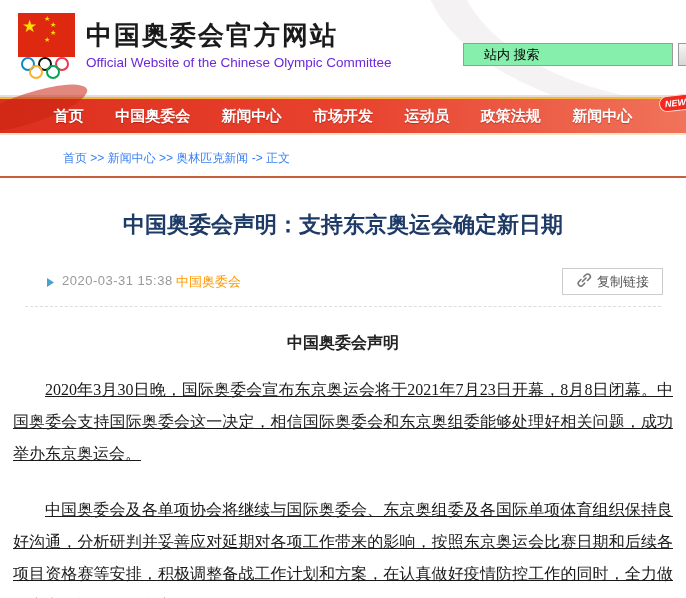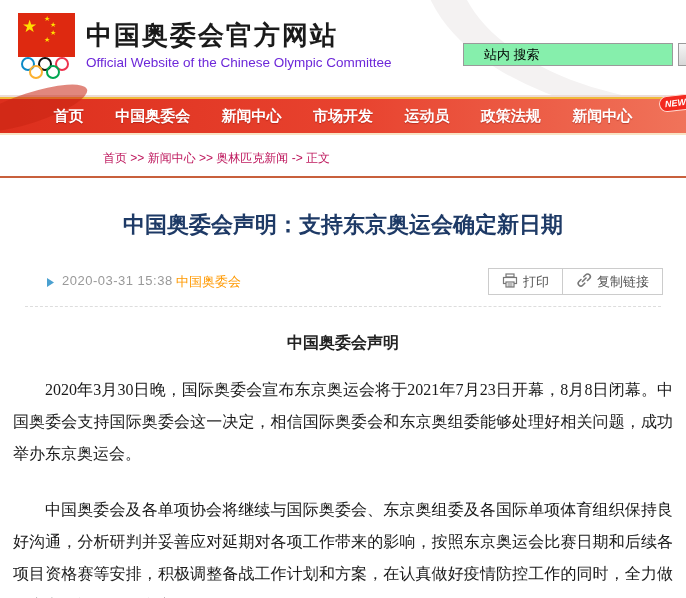--- a/index.html
+++ b/index.html
@@ -53,21 +53,21 @@
   .nav-items { position:relative; display:flex; width:648px; padding-left:38px;
                justify-content:space-around; align-items:center; }
   .nav-item { color:#fff; font-size:15px; font-weight:bold; cursor:pointer;
               white-space:nowrap; text-shadow:0 1px 1px rgba(120,0,0,.4); }
   .new-badge { position:absolute; right:-7px; top:-4px; background:#f3291f;
                color:#fff; font-size:9px; font-weight:bold; font-style:italic;
                padding:2px 6px 2px 5px; border-radius:9px;
                border:1px solid #ffd9d0; transform:rotate(-6deg); }
 
   
-  .breadcrumb { margin:17px 0 0 103px; font-size:12px; color:#be185d; }
+  .breadcrumb { margin:17px 0 0 63px; font-size:12px; color:#3b82f6; }
   .accent-line { margin-top:9px; width:100%; height:0;
                  border-top:2px solid #c8603c; }
 
   
   .article-title { margin-top:32px; text-align:center; font-size:22px;
                    font-weight:bold; color:#1e3a66;
                    font-family:"Liberation Serif","DejaVu Serif",serif; }
   .meta-row { position:relative; margin:28px 23px 0 38px; height:28px; }
   .arrow-icon { position:absolute; left:0; top:7px; }
   .meta-date { position:absolute; left:24px; top:5px; font-size:13px; color:#999;
@@ -80,21 +80,21 @@
               font-size:13px; color:#555; cursor:pointer; }
   .tool-btn + .tool-btn { border-left:none;text-align:right; }
   .dashed-line { margin:10px 25px 0 25px; border-bottom:1px dashed #ddd; }
 
   .body-heading { margin-top:26px; text-align:center; font-size:16px;
                   font-weight:bold; color:#222;
                   font-family:"Liberation Serif","DejaVu Serif",serif; }
   .article-body { margin:20px 13px 0 13px; }
   .article-body p { font-size:16px; line-height:32px; color:#1a1a1a;
                     text-indent:2em; margin-bottom:24px; text-align:justify;
-                    font-family:"Liberation Serif","DejaVu Serif",serif; }
+                    font-family:"Liberation Serif","DejaVu Serif",serif;text-decoration:underline; }
 </style>
 </head>
 <body>
 
 <div class="header">
   <div class="swoosh1"></div>
   <div class="swoosh2"></div>
 
   <div class="flag">
     <span class="star star-big">★</span>
@@ -143,32 +143,20 @@
     <svg width="17" height="13" viewBox="0 0 17 13">
       <path d="M1 6.5 h8 v-4.5 l7 4.5 -7 4.5 v-4.5 z" fill="#4aa0d0"></path>
     </svg>
   </span>
   <span class="meta-date">2020-03-31 15:38</span>
   <span class="meta-source">中国奥委会</span>
 
   <span class="btn-group">
     <button class="tool-btn">
       <span>
-        <svg width="16" height="15" viewBox="0 0 16 15">
-          <rect x="4" y="1" width="8" height="3" fill="none" stroke="#777" stroke-width="1.2"></rect>
-          <rect x="1.5" y="4.5" width="13" height="6" fill="none" stroke="#777" stroke-width="1.2"></rect>
-          <rect x="4" y="9" width="8" height="5" fill="#fff" stroke="#777" stroke-width="1.2"></rect>
-          <line x1="5.5" y1="11" x2="10.5" y2="11" stroke="#777" stroke-width="1"></line>
-          <line x1="5.5" y1="13" x2="10.5" y2="13" stroke="#777" stroke-width="1"></line>
-        </svg>
-      </span>
-      <span>打印</span>
-    </button>
-    <button class="tool-btn">
-      <span>
         <svg width="16" height="14" viewBox="0 0 16 14">
           <g stroke="#777" stroke-width="1.6" fill="none" stroke-linecap="round">
             <path d="M6.5 8.5 L10 5"></path>
             <path d="M5 6.5 L3 8.5 a2.6 2.6 0 0 0 3.7 3.7 L8.7 10.2"></path>
             <path d="M7.8 3.8 L9.8 1.8 a2.6 2.6 0 0 1 3.7 3.7 L11.5 7.5"></path>
           </g>
         </svg>
       </span>
       <span>复制链接</span>
     </button>

